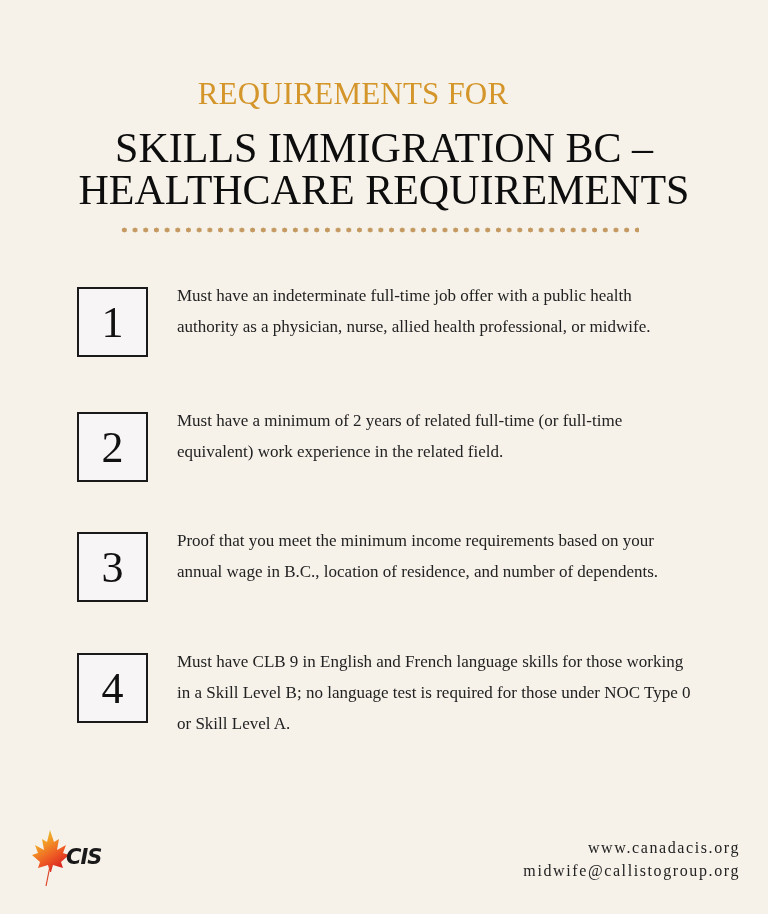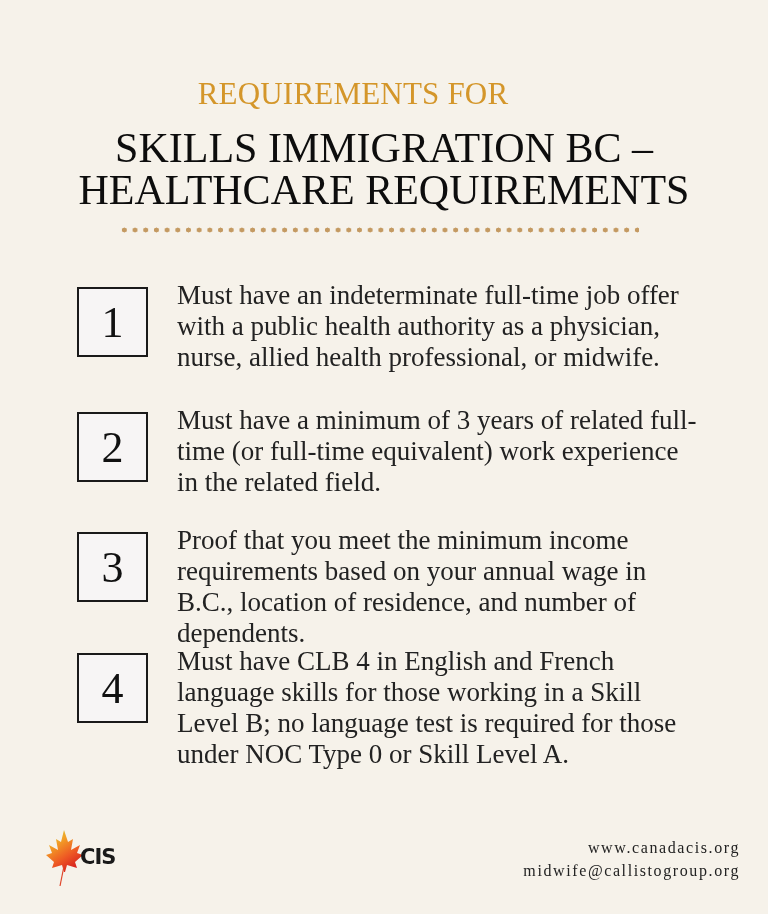--- a/index.html
+++ b/index.html
@@ -48,28 +48,28 @@
       border: 2px solid #1a1a1a;
       background: #f7f5f5;
       display: flex; align-items: center; justify-content: center;
       font-size: 44px;
       color: #111;
     }
     .req-text {
       position: absolute;
       left: 100px; top: -7px;
       width: 520px;
-      font-size: 27px;
+      font-size: 17px;
       line-height: 31px;
       color: #222;
     }
     .footer-logo {
       position: absolute;
-      left: 40px; top: 828px;
-      width: 90px; height: 60px;
+      left: 26px; top: 828px;
+      width: 90px; height: 60px; font-style: italic;
     }
     .contact {
       position: absolute;
       right: 28px; top: 836px;
       text-align: right;
       font-size: 16px;
       line-height: 23px;
       letter-spacing: 1.6px;
       color: #222;
     }
@@ -87,31 +87,31 @@
 
 <div class="divider"></div>
 
 <div class="req" style="top:287px;">
   <div class="req-box">1</div>
   <div class="req-text">Must have an indeterminate full-time job offer with a public health authority as a physician, nurse, allied health professional, or midwife.</div>
 </div>
 
 <div class="req" style="top:412px;">
   <div class="req-box">2</div>
-  <div class="req-text">Must have a minimum of 3 years of related full-time (or full-time equivalent) work experience in the related field.</div>
+  <div class="req-text">Must have a minimum of 2 years of related full-time (or full-time equivalent) work experience in the related field.</div>
 </div>
 
 <div class="req" style="top:532px;">
   <div class="req-box">3</div>
   <div class="req-text">Proof that you meet the minimum income requirements based on your annual wage in B.C., location of residence, and number of dependents.</div>
 </div>
 
 <div class="req" style="top:653px;">
   <div class="req-box">4</div>
-  <div class="req-text">Must have CLB 4 in English and French language skills for those working in a Skill Level B; no language test is required for those under NOC Type 0 or Skill Level A.</div>
+  <div class="req-text">Must have CLB 9 in English and French language skills for those working in a Skill Level B; no language test is required for those under NOC Type 0 or Skill Level A.</div>
 </div>
 
 <div class="footer-logo">
   <svg width="90" height="60" viewBox="0 0 90 60">
     <defs>
       <linearGradient id="leafGrad" x1="0" y1="0" x2="0.6" y2="1">
         <stop offset="0" stop-color="#c8d23a"></stop>
         <stop offset="0.35" stop-color="#f2a126"></stop>
         <stop offset="0.7" stop-color="#ee5a24"></stop>
         <stop offset="1" stop-color="#d8231f"></stop>

